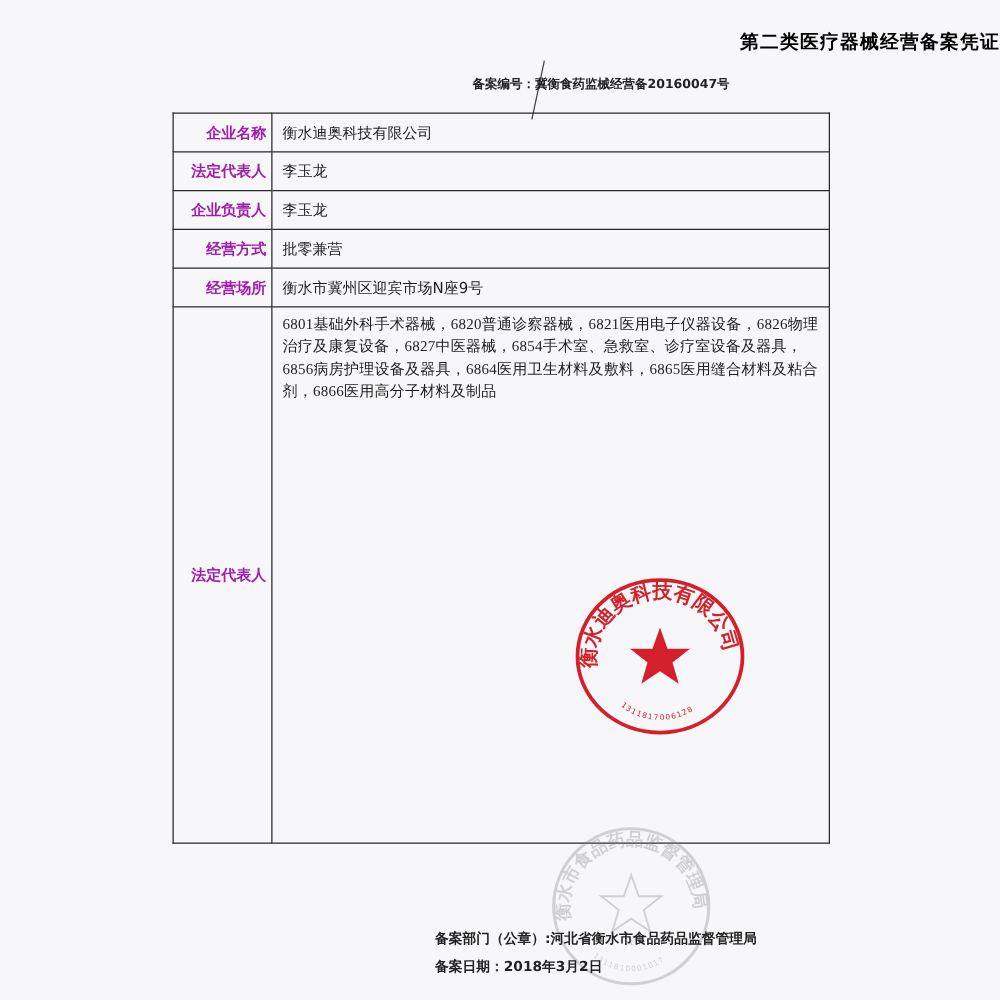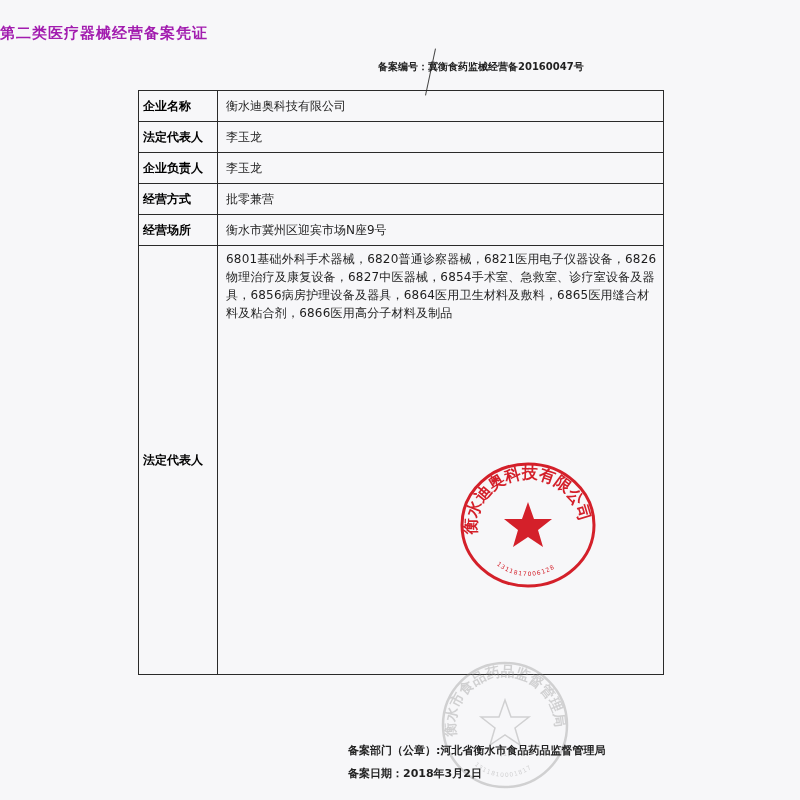--- a/index.html
+++ b/index.html
@@ -4,41 +4,41 @@
 <style>
   html, body { margin:0; padding:0; }
   body {
     width:800px; height:800px; position:relative; overflow:hidden;
     background:#f7f7f9;
     font-family:"DejaVu Sans", "Liberation Sans", sans-serif;
     color:#1b1b1b;
   }
   .title {
     position:absolute; left:0; width:800px; top:24px;
-    text-align:left; font-family:"DejaVu Serif","Liberation Serif",serif;
-    font-weight:bold; font-size:15px; letter-spacing:1px; color:#a21caf;
+    text-align:right; font-family:"DejaVu Serif","Liberation Serif",serif;
+    font-weight:bold; font-size:15px; letter-spacing:1px; color:#000000;
   }
   .record-no {
     position:absolute; left:378px; top:60px; font-size:10px; font-weight:bold; color:#222;
   }
   .record-no span { font-weight:bold; }
   table.cert {
     position:absolute; left:138px; top:90px; width:526px;
     border-collapse:collapse; table-layout:fixed;
   }
   table.cert td {
     border:1.5px solid #2a2a2a; font-size:12px; padding:0 6px;
     height:30px; vertical-align:middle;
   }
   table.cert td.label {
-    width:70px; text-align:left; font-family:"DejaVu Serif","Liberation Serif",serif;
-    font-weight:bold; color:#000000; font-size:12px; padding:0 4px;
+    width:70px; text-align:right; font-family:"DejaVu Serif","Liberation Serif",serif;
+    font-weight:bold; color:#a21caf; font-size:12px; padding:0 4px;
   }
   table.cert td.value { color:#1d1d1d; padding-left:8px; }
-  table.cert tr.scope td { height:424px; }
+  table.cert tr.scope td { height:424px;font-family:Liberation Serif, serif; }
   table.cert tr.scope td.value { vertical-align:top; padding-top:4px; line-height:18px; letter-spacing:0.2px; font-size:12px;}
   .seal-company {
     position:absolute; left:457px; top:460px; width:142px; height:130px;
   }
   .seal-gov {
     position:absolute; left:440px; top:660px; width:130px; height:130px; opacity:0.35;
   }
   .footer-dept {
     position:absolute; left:348px; top:743px; font-size:11px; font-weight:bold; color:#222;
   }

